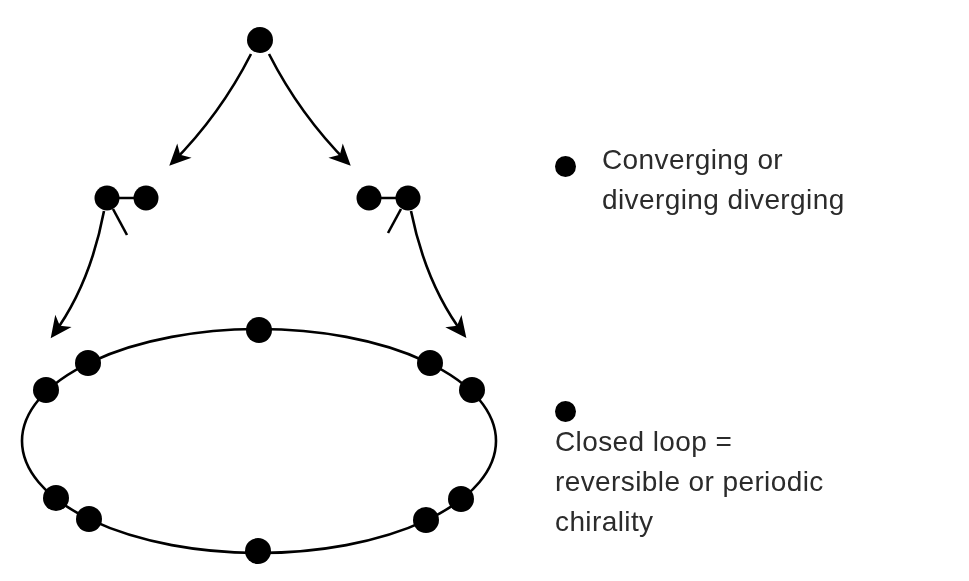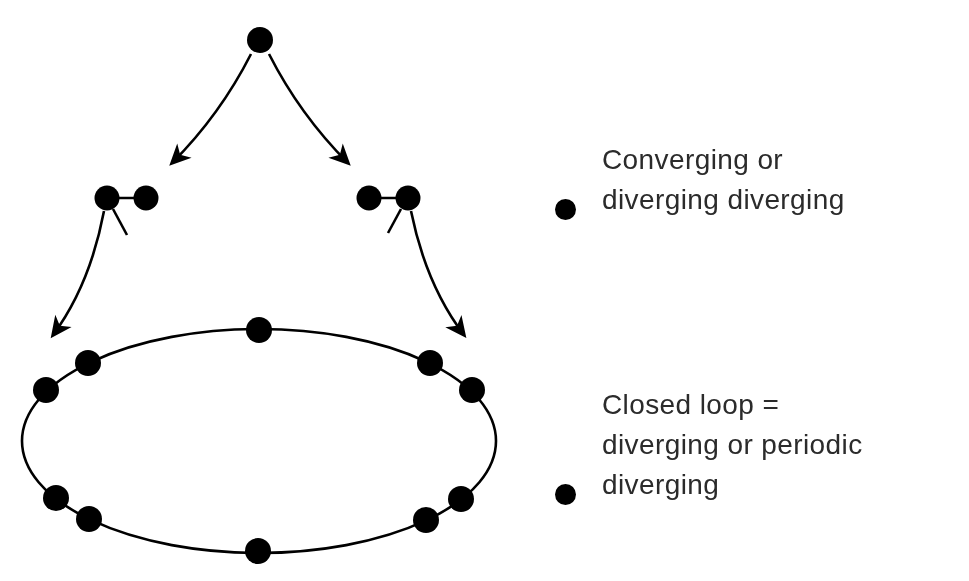--- a/index.html
+++ b/index.html
@@ -29,22 +29,22 @@
     margin-top: 16px;
     margin-right: 26px;
   }
   .legend-item .label {
     font-size: 28px;
     line-height: 40px;
     letter-spacing: 0.4px;
     color: #2b2b2b;
   }
   #legend-item-1 { top: 140px; }
-  #legend-item-2 { top: 385px; }
-  .legend-item { position: absolute; left: 0; align-items: flex-end; }
+  #legend-item-2 { top: 385px; flex-direction: column; }
+  .legend-item { position: absolute; left: 0; }
   .legend-wrap { position: absolute; left: 555px; top: 0; width: 414px; height: 581px; }
 </style>
 </head>
 <body>
 
 <div class="canvas">
 
   <svg class="diagram-svg" viewBox="0 0 969 581" aria-hidden="true">
     <defs>
       <marker id="arrow" viewBox="0 0 12 12" refX="9.5" refY="6" markerWidth="9" markerHeight="9" orient="auto-start-reverse">
@@ -90,19 +90,19 @@
       <span class="bullet"></span>
       <span class="label">
         <span>Converging or</span><br>
         <span>diverging diverging</span><br>
       </span>
     </div>
     <div class="legend-item" id="legend-item-2">
       <span class="bullet"></span>
       <span class="label">
         <span>Closed loop =</span><br>
-        <span>diverging or periodic</span><br>
-        <span>diverging</span>
+        <span>reversible or periodic</span><br>
+        <span>chirality</span>
       </span>
     </div>
   </div>
 
 </div>
 
 </body></html>

